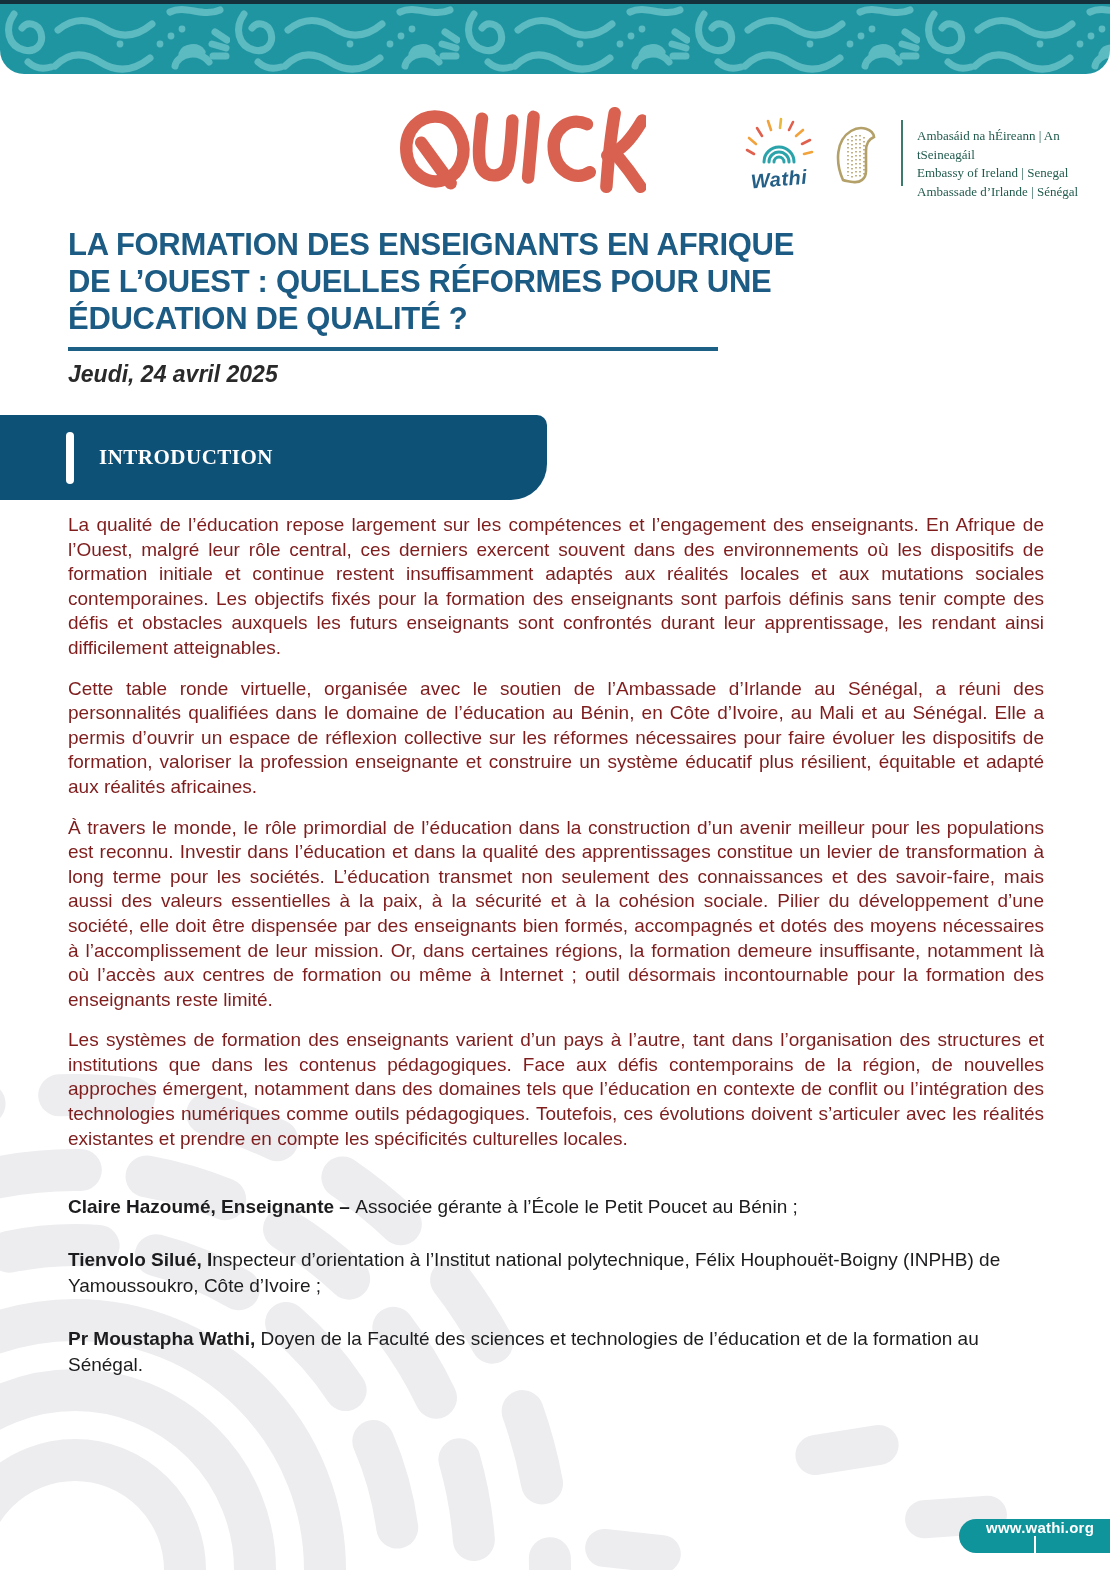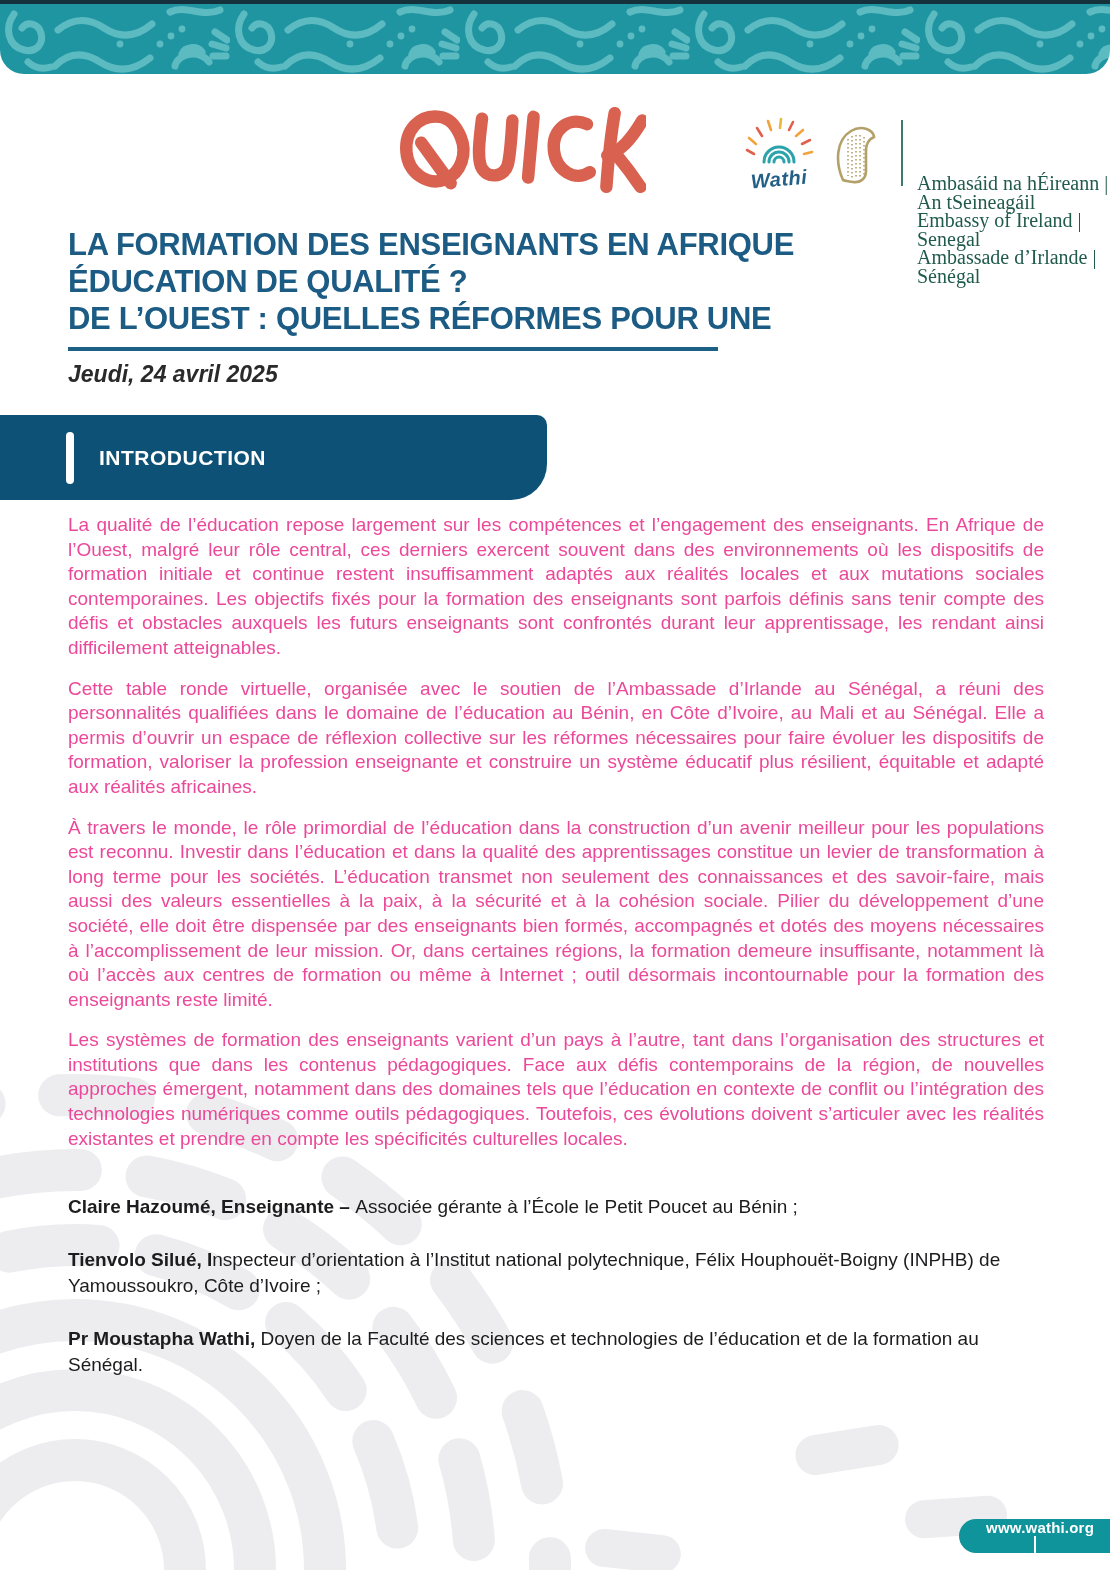--- a/index.html
+++ b/index.html
@@ -13,40 +13,40 @@
   .top-band svg{display:block;}
 
   
   .quick-logo{position:absolute;left:388px;top:102px;}
   .wathi-logo{position:absolute;left:741px;top:114px;width:76px;text-align:center;}
   .wathi-text{font-size:20px;font-weight:bold;font-style:italic;color:#235f86;
               transform:rotate(-5deg);margin-top:-2px;letter-spacing:.5px;}
   .harp-wrap{position:absolute;left:832px;top:126px;}
   .embassy-sep{position:absolute;left:901px;top:120px;width:2px;height:66px;background:#3c7a6b;}
   .embassy-text{position:absolute;left:917px;top:127px;font-family:"Liberation Serif",serif;
-                font-size:20px;line-height:18.5px;color:#1f5a4c;margin-top:47px;}
+                font-size:13px;line-height:18.5px;color:#1f5a4c;}
 
   
   .title{position:absolute;left:68px;top:226px;color:#1c5b83;font-weight:bold;
          font-size:31px;line-height:37px;letter-spacing:-.3px;white-space:nowrap;}
   .title-rule{position:absolute;left:68px;top:347px;width:650px;height:4px;background:#1c6086;}
   .date{position:absolute;left:68px;top:361px;font-size:23px;font-weight:bold;
         font-style:italic;color:#2a2a2a;}
 
   
   .band{position:absolute;left:0;width:547px;border-radius:0 10px 36px 0;
         display:flex;align-items:center;color:#fff;}
   .band .tick{width:8px;height:52px;background:#fff;border-radius:4px;margin-left:66px;flex:none;}
   .band .label{margin-left:25px;font-size:21px;font-weight:bold;letter-spacing:.5px;}
-  .band.intro{top:415px;height:85px;background:#0e5176;}
+  .band.intro{top:415px;height:85px;background:#0e5176;font-family:Liberation Serif, serif;}
   .band.panel{top:1090px;height:80px;background:#10949b;}
 
   
   .paras{position:absolute;left:68px;top:513px;width:976px;font-size:19px;line-height:24.6px;
-         text-align:justify;color:#ec4899;}
+         text-align:justify;color:#7f1d1d;}
   .paras p{margin:0 0 16px;}
   .panelists{position:absolute;left:68px;top:1194px;width:976px;font-size:19px;
              line-height:26px;color:#1c1c1e;}
   .panelists .item{margin-bottom:27px;}
   .panelists .pname{font-weight:bold;}
 
   
   .watermark{position:absolute;left:0;top:920px;pointer-events:none;}
 
   
@@ -157,22 +157,22 @@
   </div>
   <div class="embassy-sep"></div>
   <div class="embassy-text">
     <div>Ambasáid na hÉireann | An tSeineagáil</div>
     <div>Embassy of Ireland | Senegal</div>
     <div>Ambassade d’Irlande | Sénégal</div>
   </div>
 
   <div class="title">
     <div>LA FORMATION DES ENSEIGNANTS EN AFRIQUE</div>
+    <div>DE L’OUEST : QUELLES RÉFORMES POUR UNE</div>
     <div>ÉDUCATION DE QUALITÉ ?</div>
-    <div>DE L’OUEST : QUELLES RÉFORMES POUR UNE</div>
   </div>
   <div class="title-rule"></div>
   <div class="date">Jeudi, 24 avril 2025</div>
 
   <div class="band intro">
     <div class="tick"></div>
     <div class="label">INTRODUCTION</div>
   </div>
 
   <div class="paras">

